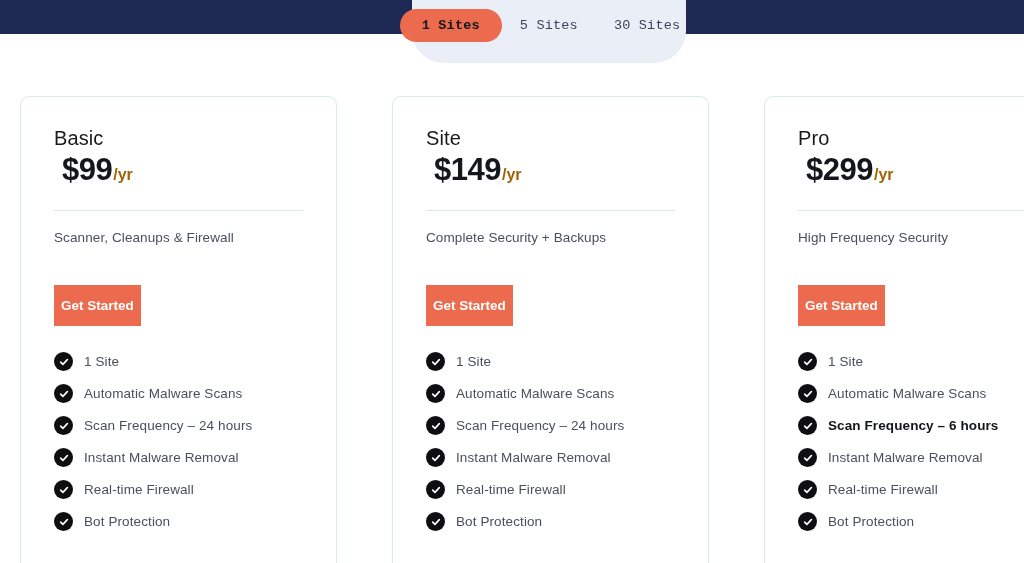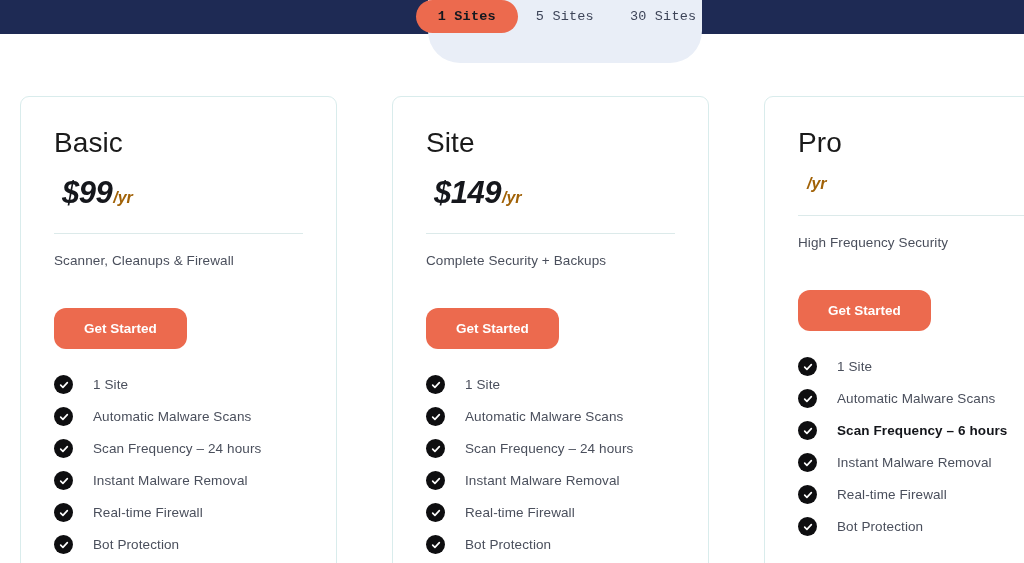--- a/index.html
+++ b/index.html
@@ -23,27 +23,27 @@
     top: 0; left: 0;
     width: 1024px;
     height: 34px;
     background: #1e2a54;
   }
 
   
   .toggle-wrap {
     position: absolute;
     top: 0;
-    left: 428px;
+    left: 412px;
     width: 274px;
     height: 63px;
     background: #e9eef7;
     border-radius: 0 0 32px 32px;
     display: flex;
-    align-items: flex-start;
+    align-items: center;
     justify-content: center;
     gap: 0px;
     padding: 0 10px 12px 10px;
     z-index: 5;
   }
 
   .toggle-opt {
     font-family: "Liberation Mono", "DejaVu Sans Mono", monospace;
     font-size: 13.5px;
     letter-spacing: 0.2px;
@@ -76,33 +76,32 @@
     width: 317px;
     min-height: 520px;
     background: #ffffff;
     border: 1px solid #d9ecec;
     border-radius: 9px;
     padding: 30px 33px 30px 33px;
     flex: 0 0 auto;
   }
 
   .plan-name {
-    font-size: 28px;
+    font-size: 20px;
     font-weight: normal;
     color: #1a1a1a;
     letter-spacing: 0.1px;
-    margin-bottom: 16px;
+    margin-bottom: 2px;
   }
 
   .price-row {
     padding-left: 8px;
     margin-bottom: 22px;
     display: flex;
     align-items: baseline;
-    font-style: italic;
   }
 
   .price-amount {
     font-size: 31px;
     font-weight: bold;
     color: #15171c;
     letter-spacing: -0.5px;
   }
 
   .price-period {
@@ -125,34 +124,34 @@
     letter-spacing: 0.1px;
   }
 
   .cta {
     display: inline-block;
     background: #ec6a4e;
     color: #ffffff;
     font-size: 13.5px;
     font-weight: bold;
     border: none;
-    border-radius: 12px;
-    padding: 13px 30px;
+    border-radius: 0;
+    padding: 13px 7px;
     cursor: pointer;
     font-family: "Liberation Sans", sans-serif;
     margin-bottom: 26px;
     text-align: right;
   }
 
   .features { list-style: none; }
 
   .feature {
     display: flex;
     align-items: center;
-    gap: 20px;
+    gap: 11px;
     margin-bottom: 13px;
   }
 
   .check-icon {
     flex: 0 0 auto;
     width: 19px;
     height: 19px;
     border-radius: 50%;
     background: #0e0e10;
     display: flex;
@@ -286,20 +285,21 @@
         <li class="feature">
           <span class="check-icon">
             <svg width="10" height="10" viewBox="0 0 12 12" aria-hidden="true">
               <path d="M2 6.2 L4.7 8.8 L10 3.2" fill="none" stroke="#ffffff" stroke-width="2" stroke-linecap="round" stroke-linejoin="round"></path>
             </svg>
           </span>
           <span class="feature-label">Bot Protection</span>
         </li>
       </ul></div>
     <div class="card"><div class="plan-name">Pro</div><div class="price-row">
+        <span class="price-amount">$299</span>
         <span class="price-period">/yr</span>
       </div><div class="divider"></div><div class="tagline">High Frequency Security</div><button class="cta">Get Started</button><ul class="features">
         <li class="feature">
           <span class="check-icon">
             <svg width="10" height="10" viewBox="0 0 12 12" aria-hidden="true">
               <path d="M2 6.2 L4.7 8.8 L10 3.2" fill="none" stroke="#ffffff" stroke-width="2" stroke-linecap="round" stroke-linejoin="round"></path>
             </svg>
           </span>
           <span class="feature-label">1 Site</span>
         </li>

